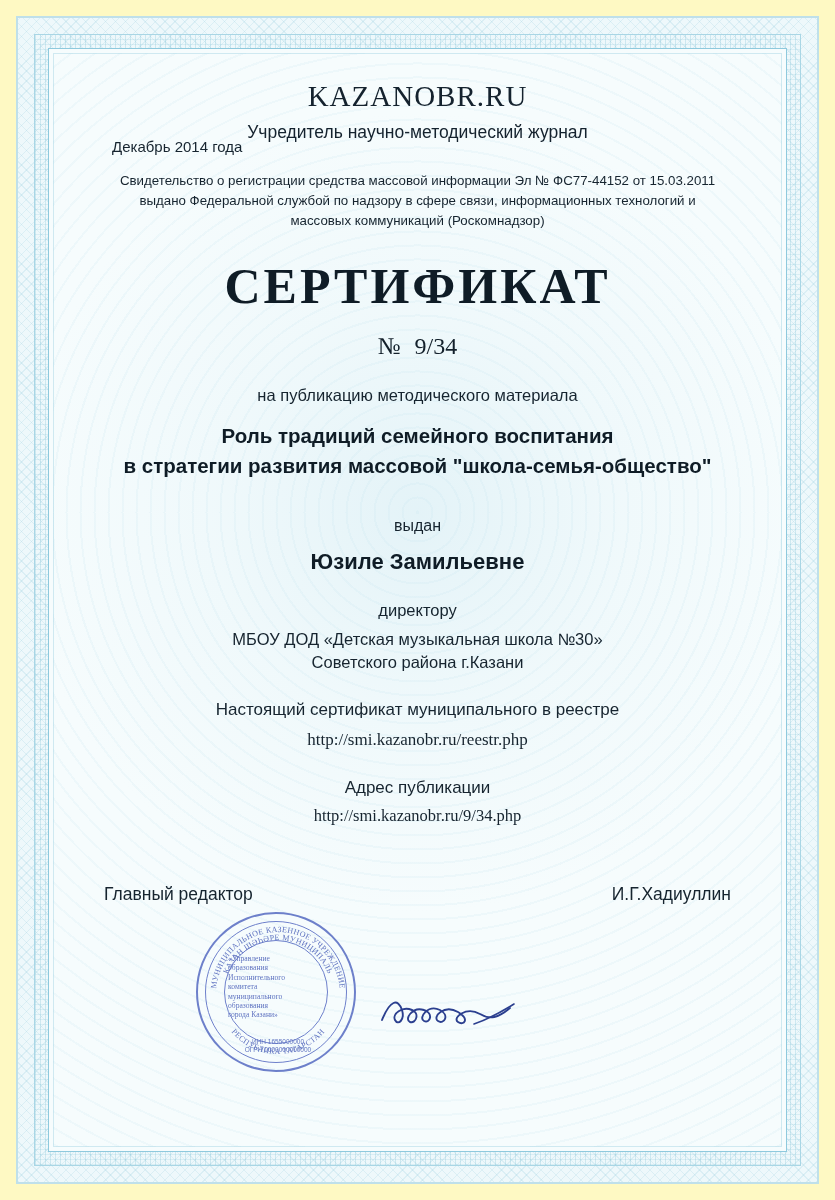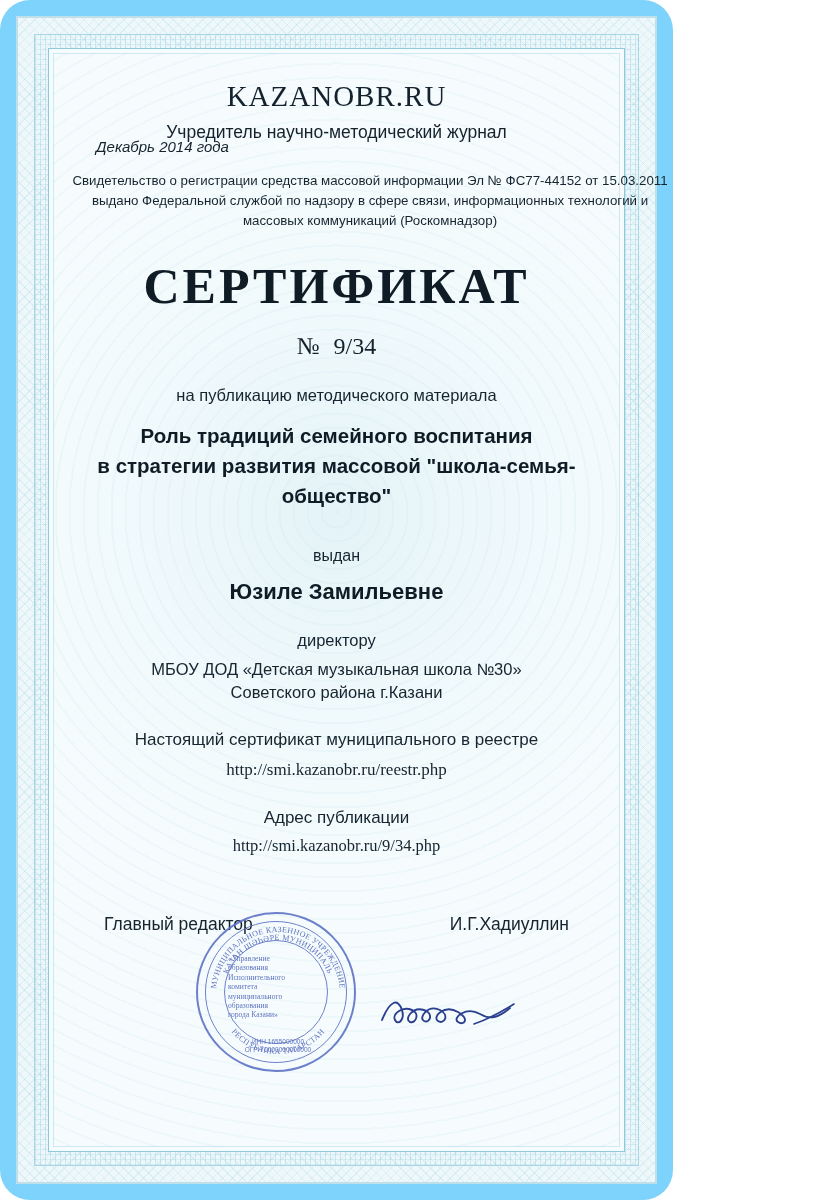--- a/index.html
+++ b/index.html
@@ -10,25 +10,24 @@
   body {
     width: 835px;
     height: 1200px;
     font-family: "Liberation Sans", sans-serif;
     color: #1a2a3a;
     overflow: hidden;
   }
 
   .page {
     position: relative;
-    width: 673px;
+    width: 835px;
     height: 1200px;
-    background: #7dd3fc;
-    box-sizing: border-box;
-    border-radius: 30px;
+    background: #fef9c3;
+    box-sizing: border-box;
   }
 
   
   .border-outer {
     position: absolute;
     left: 16px;
     top: 16px;
     right: 16px;
     bottom: 16px;
     border: 2px solid #bfe0ea;
@@ -220,25 +219,24 @@
   .editor-name {
     position: absolute;
     right: 44px;
     top: 6px;
     font-size: 17.5px;
     color: #16242f;
   }
 
   .date-line {
     position: absolute;
-    left: 36px;
+    left: 52px;
     top: 76px;
     font-size: 15px;
     color: #16242f;
-    font-style: italic;
   }
 
   
   .stamp {
     position: absolute;
     left: 196px;
     top: 912px;
     width: 160px;
     height: 160px;
     border-radius: 50%;

